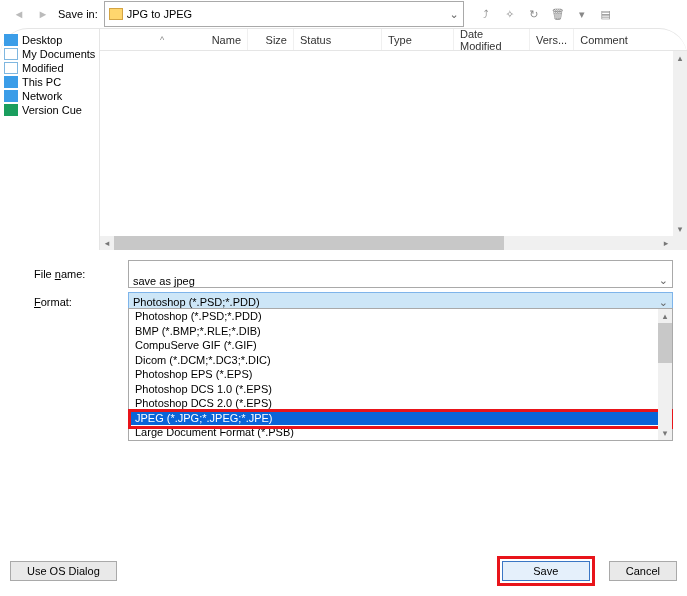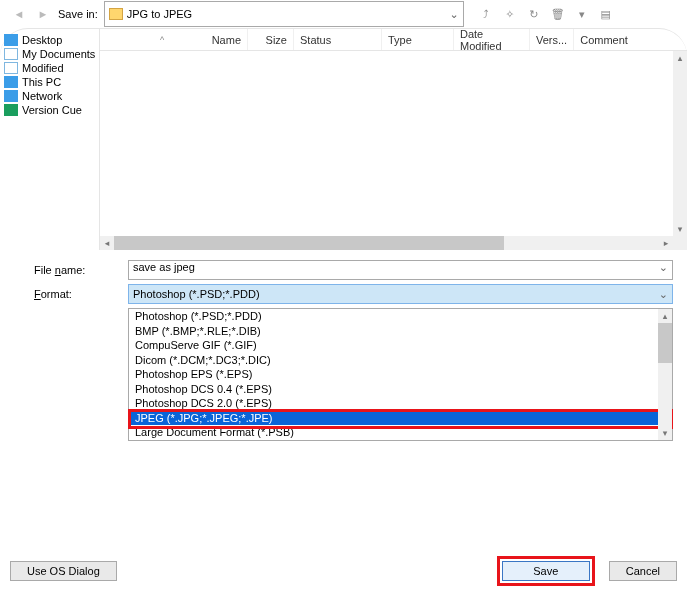--- a/index.html
+++ b/index.html
@@ -41,21 +41,21 @@
 .vscroll .dn { position: absolute; bottom: 0; width: 100%; }
 .hscroll { height: 14px; background: #f0f0f0; display: flex; align-items: center; position: relative; }
 .hscroll .lt, .hscroll .rt { width: 14px; height: 14px; color: #777; text-align: center; font-size: 9px; line-height: 14px; }
 .hscroll .rt { position: absolute; right: 14px; }
 .hscroll .thumb { position: absolute; left: 14px; height: 14px; width: 390px; background: #c8c8c8; }
 
 .form { padding: 10px 14px 4px 34px; }
 .row { display: flex; align-items: center; margin-bottom: 4px; }
 .row label { width: 94px; text-decoration: underline; text-decoration-color: transparent; }
 .row label .ul { text-decoration: underline; }
-.input { flex: 1; height: 20px; border: 1px solid #a9a9a9; padding: 0 4px; background: #fff; position: relative; display: flex; align-items: flex-start; }
+.input { flex: 1; height: 28px; border: 1px solid #a9a9a9; padding: 0 4px; background: #fff; position: relative; display: flex; align-items: flex-end; }
 .input .chev { position: absolute; right: 4px; color: #666; }
 
 .format-row { position: relative; }
 .format-input { flex: 1; height: 20px; border: 1px solid #7eb4ea; background: #cde6f7; padding: 0 4px; position: relative; display: flex; align-items: center; }
 .format-input .chev { position: absolute; right: 4px; color: #666; }
 
 .dropdown { position: absolute; left: 128px; right: 14px; top: 308px; background: #fff; border: 1px solid #a9a9a9; z-index: 10; }
 .dropdown .opt { padding: 1px 6px; height: 14.5px; display: flex; align-items: center; }
 .dropdown .opt.sel { background: #0a64d8; color: #fff; }
 .dropdown .hlbox { position: absolute; border: 3px solid #e8141a; left: -1px; right: -1px; pointer-events: none; }
@@ -192,21 +192,21 @@
   <div class="opt">
       <span>CompuServe GIF (*.GIF)</span>
     </div>
   <div class="opt">
       <span>Dicom (*.DCM;*.DC3;*.DIC)</span>
     </div>
   <div class="opt">
       <span>Photoshop EPS (*.EPS)</span>
     </div>
   <div class="opt">
-      <span>Photoshop DCS 0.4 (*.EPS)</span>
+      <span>Photoshop DCS 1.0 (*.EPS)</span>
     </div>
   <div class="opt">
       <span>Photoshop DCS 2.0 (*.EPS)</span>
     </div>
   <div class="opt sel">
       <span>JPEG (*.JPG;*.JPEG;*.JPE)</span>
     </div>
   <div class="opt">
       <span>Large Document Format (*.PSB)</span>
     </div>

